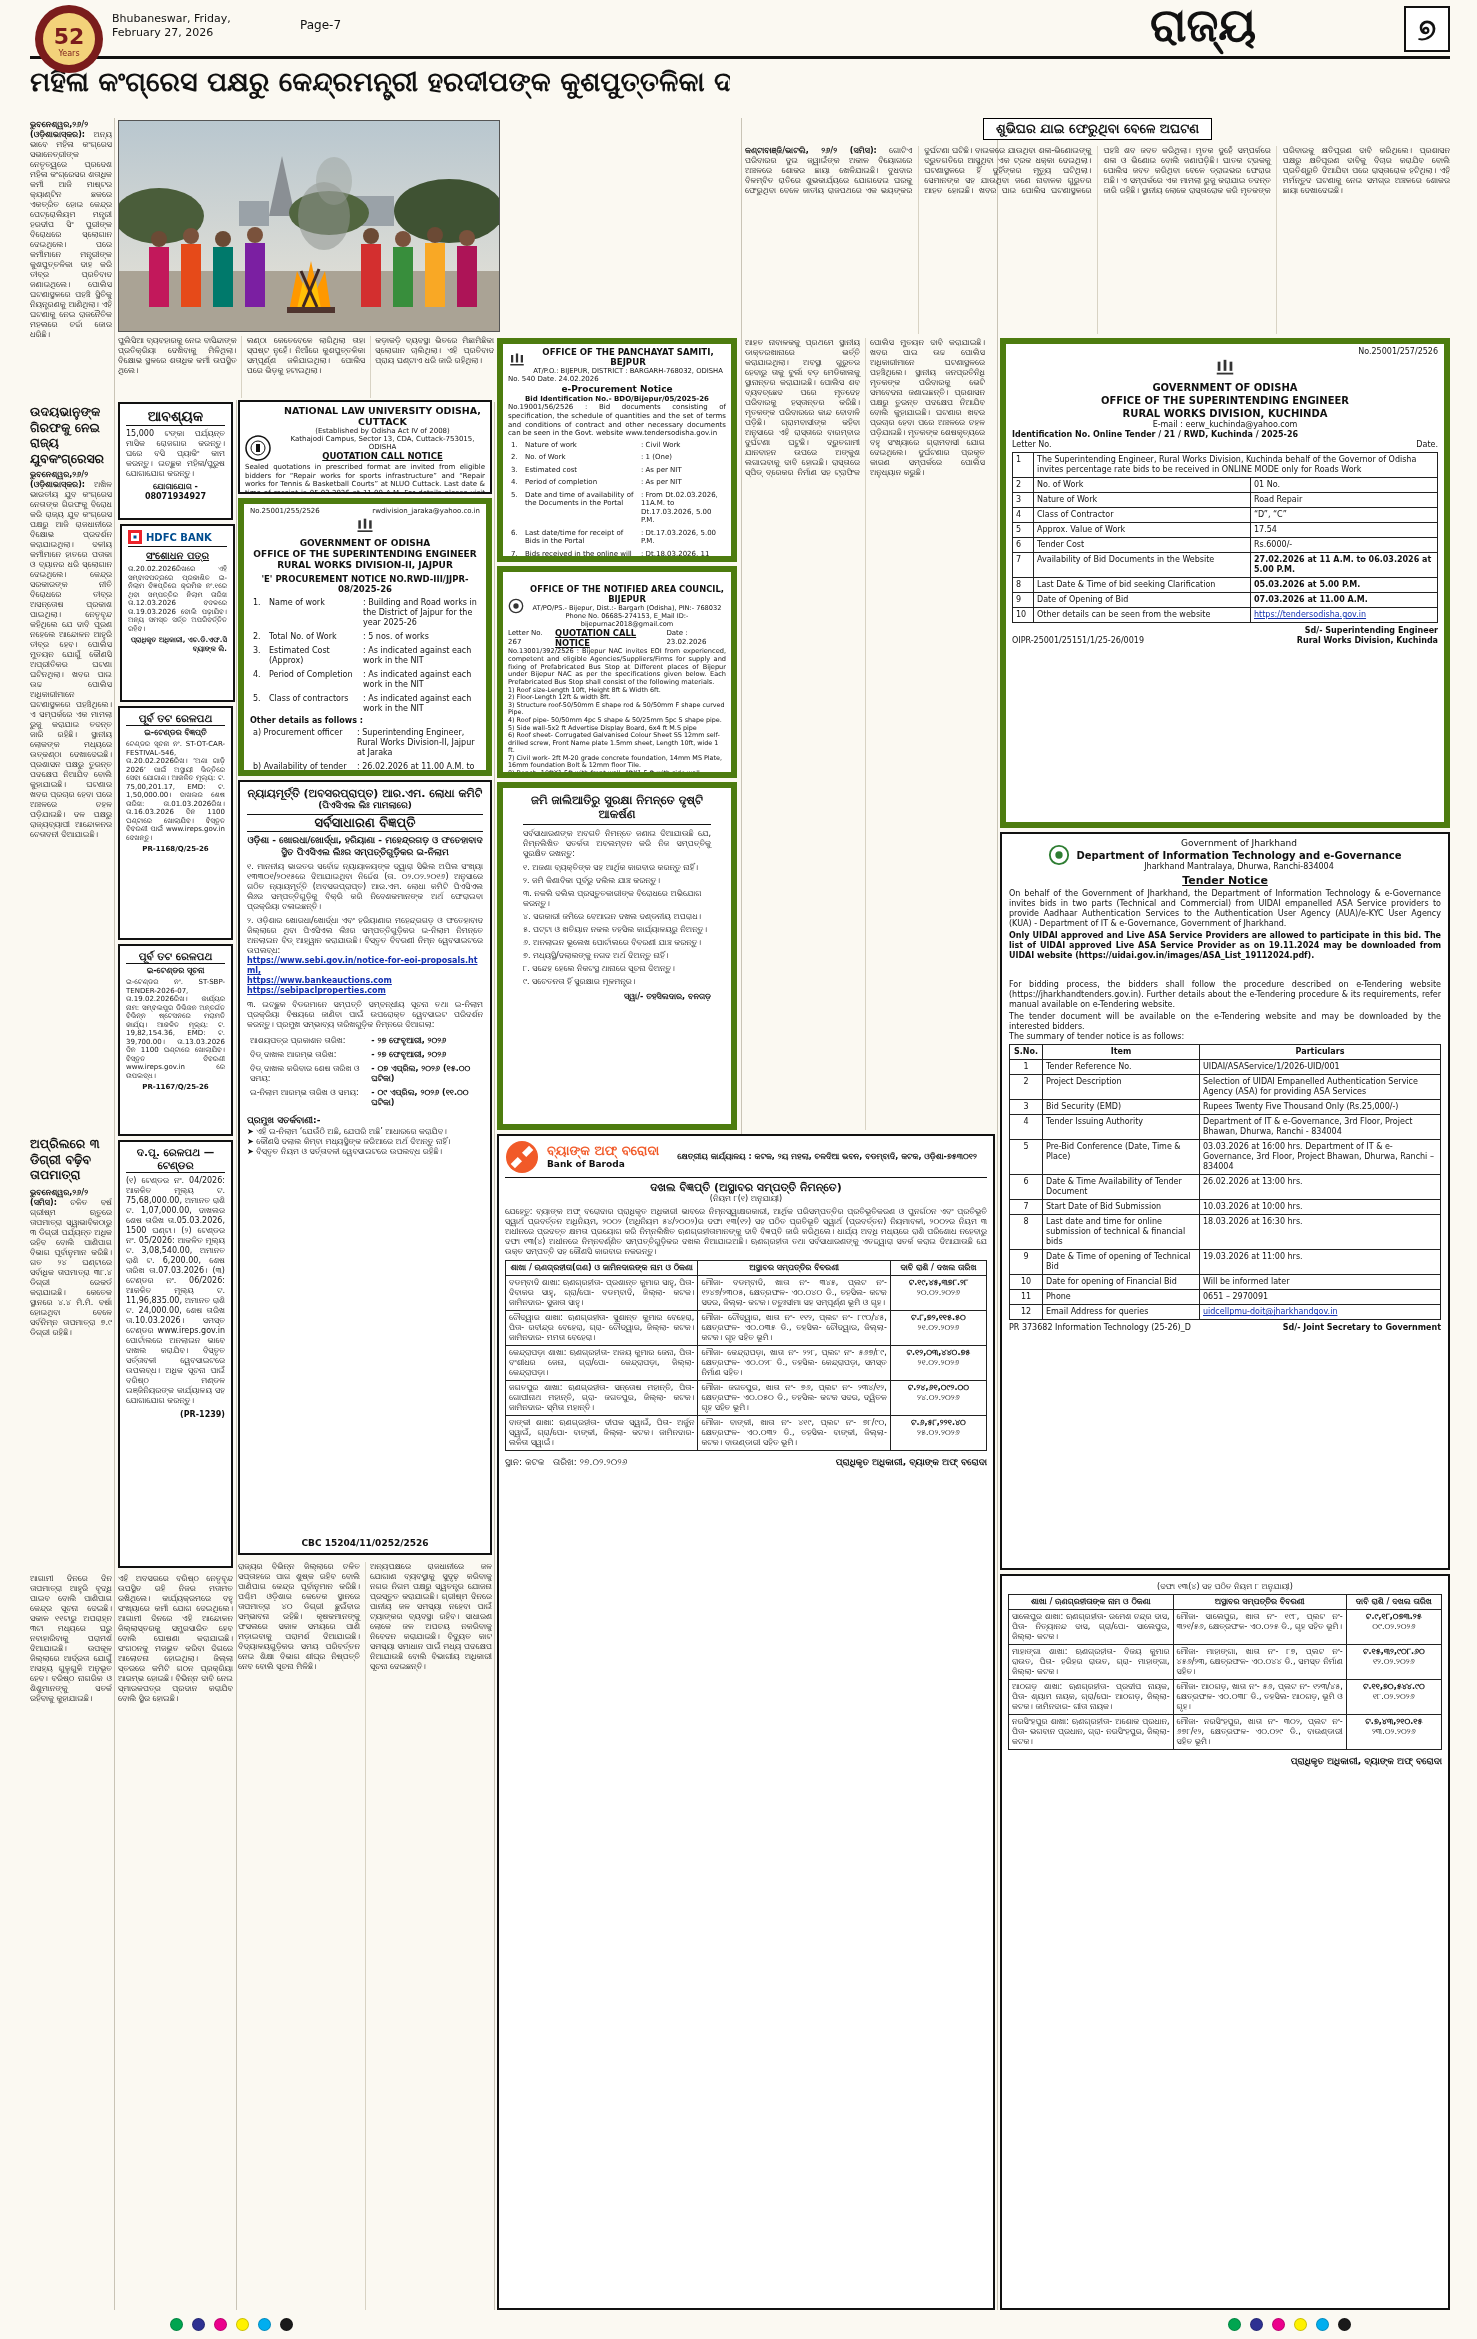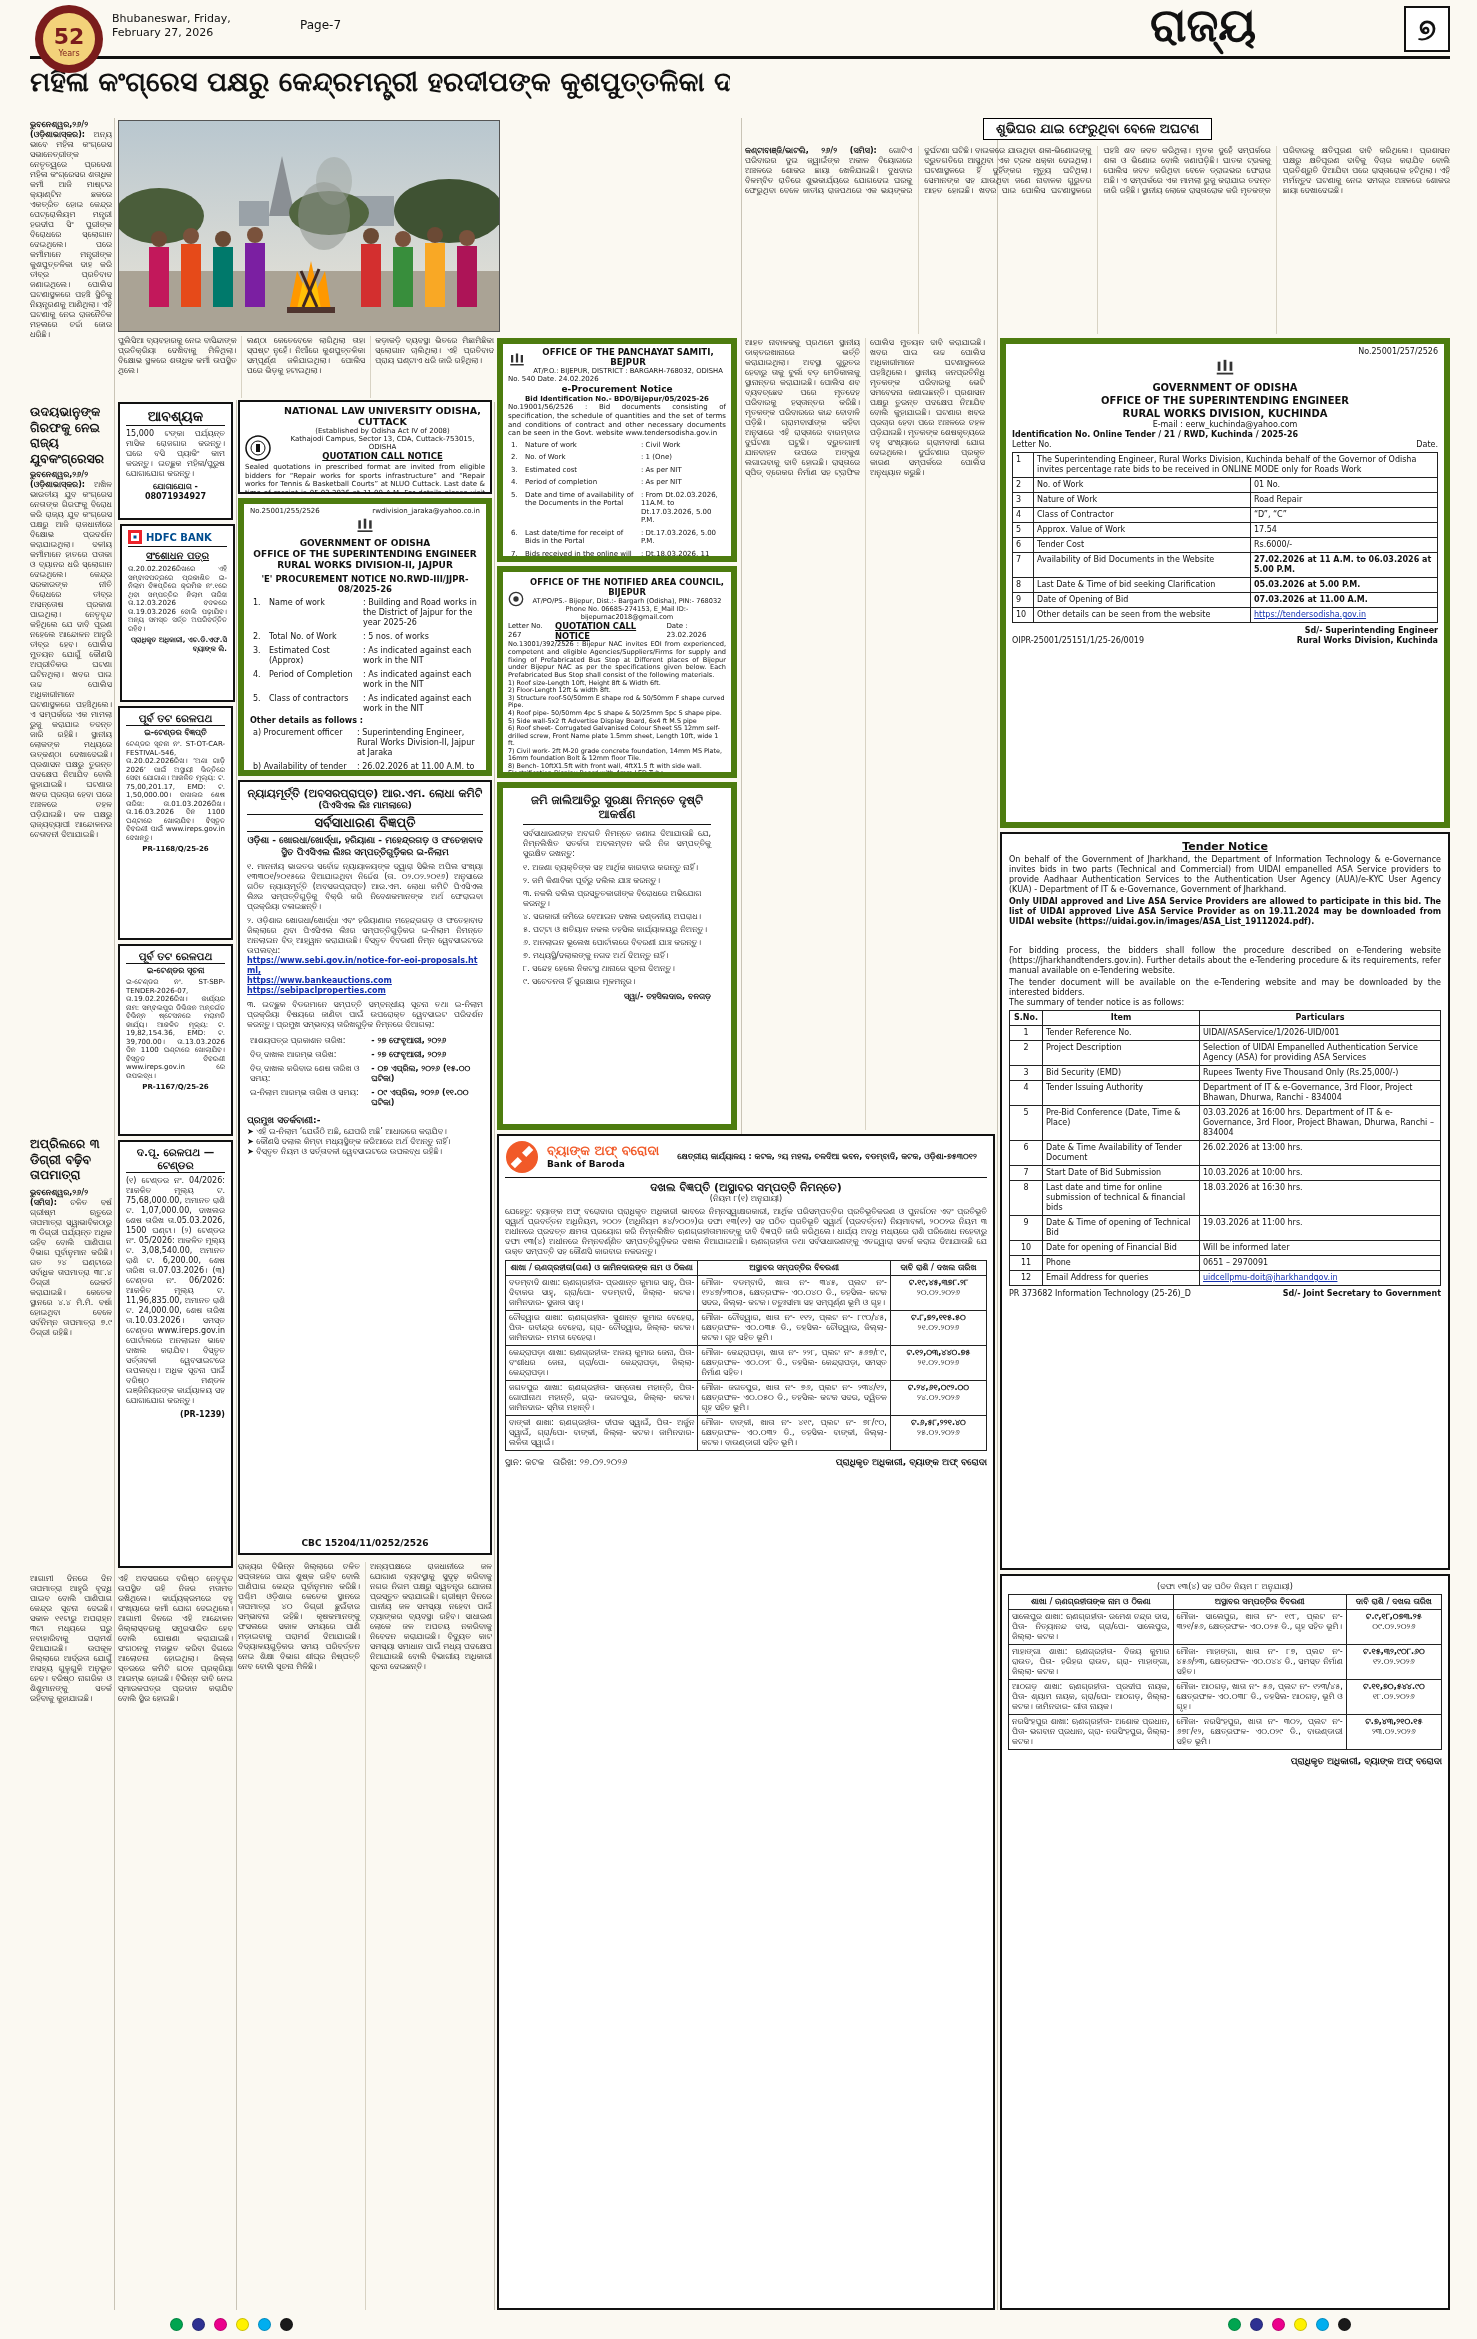--- a/index.html
+++ b/index.html
@@ -358,21 +358,21 @@
       <tr>
             <td class="f7">8.</td>
             <td class="f7">Name and address of the Officer inviting Bid</td>
             <td class="f7">: Block Development Officer, Bijepur</td>
           </tr>
     </tbody>
       </table>
 
   </div>
 
-  <div class="abs box" style="left:497px;top:566px;width:240px;height:212px;padding:5px 5px;">
+  <div class="abs box" style="left:497px;top:566px;width:240px;height:212px;padding:12px 5px;">
     <div style="display:flex;gap:4px;align-items:center;">
       <svg width="16" height="16" viewBox="0 0 24 24">
         <circle cx="12" cy="12" r="10" fill="none" stroke="#333" stroke-width="2"></circle>
           <circle cx="12" cy="12" r="4" fill="#333"></circle>
       </svg>
       <div style="flex:1;">
         <div class="b c" style="font-size:8.4px;">OFFICE OF THE NOTIFIED AREA COUNCIL, BIJEPUR</div>
         <div class="c" style="font-size:6.6px;">AT/PO/PS.- Bijepur, Dist.:- Bargarh (Odisha), PIN:- 768032</div>
         <div class="c" style="font-size:6.6px;">Phone No. 06685-274153, E_Mail ID:- bijepurnac2018@gmail.com</div>
       </div>
@@ -499,20 +499,31 @@
     <div style="display:flex;justify-content:space-between;align-items:flex-end;margin-top:3px;" class="f8">
       <span>OIPR-25001/25151/1/25-26/0019</span>
       <span class="b" style="text-align:right;">
         <span>Sd/- Superintending Engineer</span><br>
         <span>Rural Works Division, Kuchinda</span>
       </span>
     </div>
   </div>
 
   <div class="abs box2" style="left:1000px;top:832px;width:450px;height:738px;padding:4px 7px;">
+    <div style="display:flex;gap:6px;align-items:center;justify-content:center;">
+      <svg width="22" height="22" viewBox="0 0 24 24">
+        <circle cx="12" cy="12" r="10" fill="none" stroke="#2e7d32" stroke-width="2"></circle>
+          <circle cx="12" cy="12" r="4" fill="#2e7d32"></circle>
+      </svg>
+      <div>
+        <div class="c f9">Government of Jharkhand</div>
+        <div class="b c f10">Department of Information Technology and e-Governance</div>
+        <div class="c f8">Jharkhand Mantralaya, Dhurwa, Ranchi-834004</div>
+      </div>
+    </div>
     <div class="b c" style="font-size:11px;text-decoration:underline;margin:2px 0;">Tender Notice</div>
     <div class="f8 j">On behalf of the Government of Jharkhand, the Department of Information Technology &amp; e-Governance invites bids in two parts (Technical and Commercial) from UIDAI empanelled ASA Service providers to provide Aadhaar Authentication Services to the Authentication User Agency (AUA)/e-KYC User Agency (KUA) - Department of IT &amp; e-Governance, Government of Jharkhand.</div>
     <div class="f8 j b" style="margin-top:2px;">Only UIDAI approved and Live ASA Service Providers are allowed to participate in this bid. The list of UIDAI approved Live ASA Service Provider as on 19.11.2024 may be downloaded from UIDAI website (https://uidai.gov.in/images/ASA_List_19112024.pdf).</div>
     <div class="f8 j" style="margin-top:19px;">For bidding process, the bidders shall follow the procedure described on e-Tendering website (https://jharkhandtenders.gov.in). Further details about the e-Tendering procedure &amp; its requirements, refer manual available on e-Tendering website.</div>
     <div class="f8 j" style="margin-top:2px;">The tender document will be available on the e-Tendering website and may be downloaded by the interested bidders.</div>
     <div class="f8">The summary of tender notice is as follows:</div>
     <table style="margin-top:2px;">
       <tbody>
           <tr>
         <th class="f8 c" style="width:26px;">S.No.</th>

